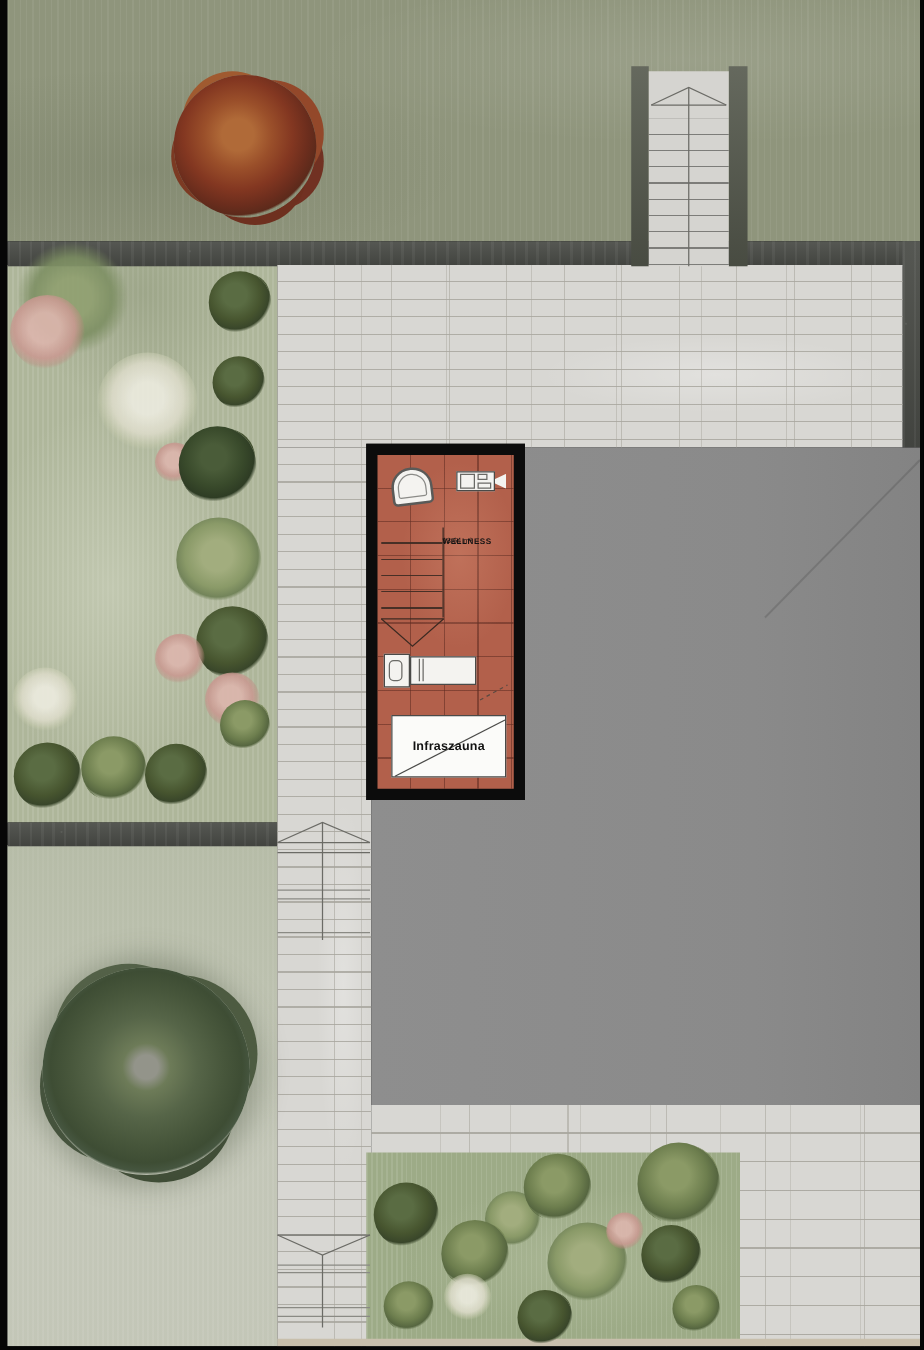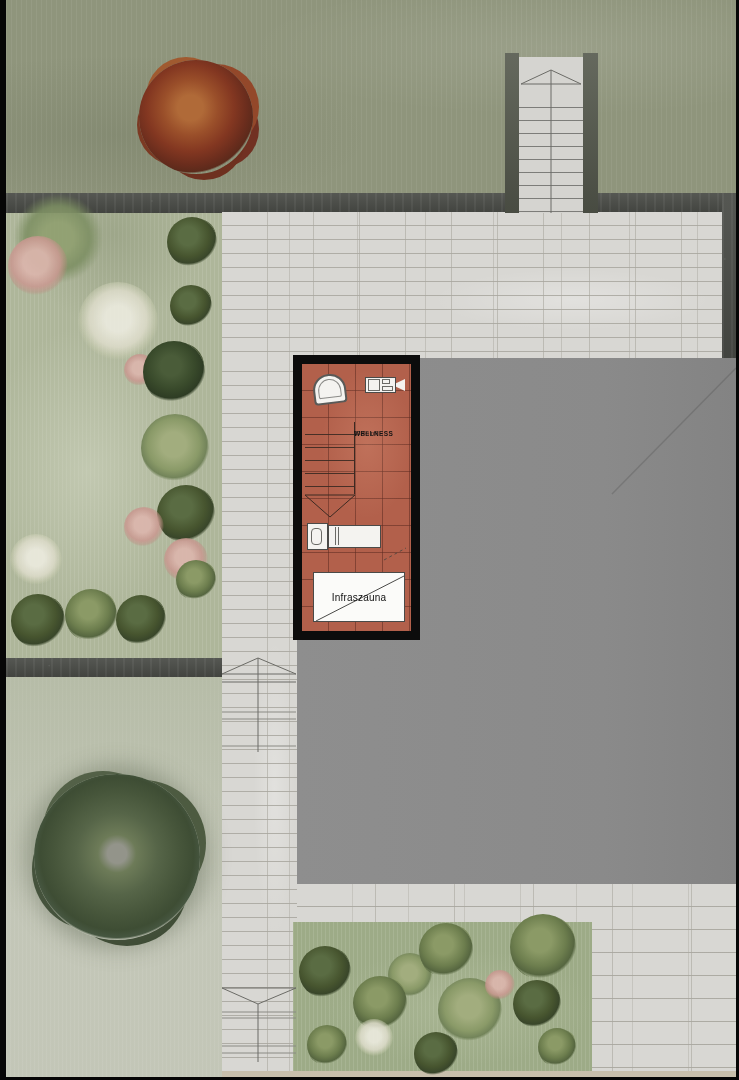--- a/index.html
+++ b/index.html
@@ -107,21 +107,21 @@
     background-image:repeating-linear-gradient(180deg, transparent 0 12px, rgba(60,42,34,.9) 12px 13px);}
   .plan-label{left:52px;top:66px;width:56px;text-align:center;color:#141414;line-height:1.25;}
   .plan-label .l1{position:static;display:block;font-size:6.5px;font-weight:bold;letter-spacing:.4px;}
   .plan-label .l2{position:static;display:block;font-size:6px;}
   .lounger-head{left:5px;top:159px;width:21px;height:27px;background:#f4f3f0;border:1.5px solid #4a4a48;}
   .lounger-head .pad{left:3px;top:4px;width:11px;height:17px;border:1.2px solid #6a6a66;border-radius:4px;}
   .lounger-bed{left:26px;top:161px;width:53px;height:23px;background:#f4f3f0;border:1.5px solid #4a4a48;}
   .lounger-bed .line{left:6px;top:1px;width:4px;height:18px;border-left:1.2px solid #6a6a66;border-right:1.2px solid #6a6a66;}
   .sauna{left:11px;top:208px;width:92px;height:50px;background:#fbfbf9;border:1.5px solid #4a4a48;
     display:flex;align-items:center;justify-content:center;}
-  .sauna-label{position:static;font-size:10px;font-weight:normal;color:#111;letter-spacing:.2px;}
+  .sauna-label{position:static;font-size:10px;font-weight:bold;color:#111;letter-spacing:.2px;}
   .sauna svg{left:0;top:0;}
 
   
   #overlay{left:0;top:0;z-index:50;pointer-events:none;}
 
   .edge-r{left:736px;top:0;width:3px;height:1080px;background:#060606;z-index:60;}
   .edge-b{left:0;top:1077px;width:739px;height:3px;background:#060606;z-index:60;}
 </style>
 </head>
 <body>

